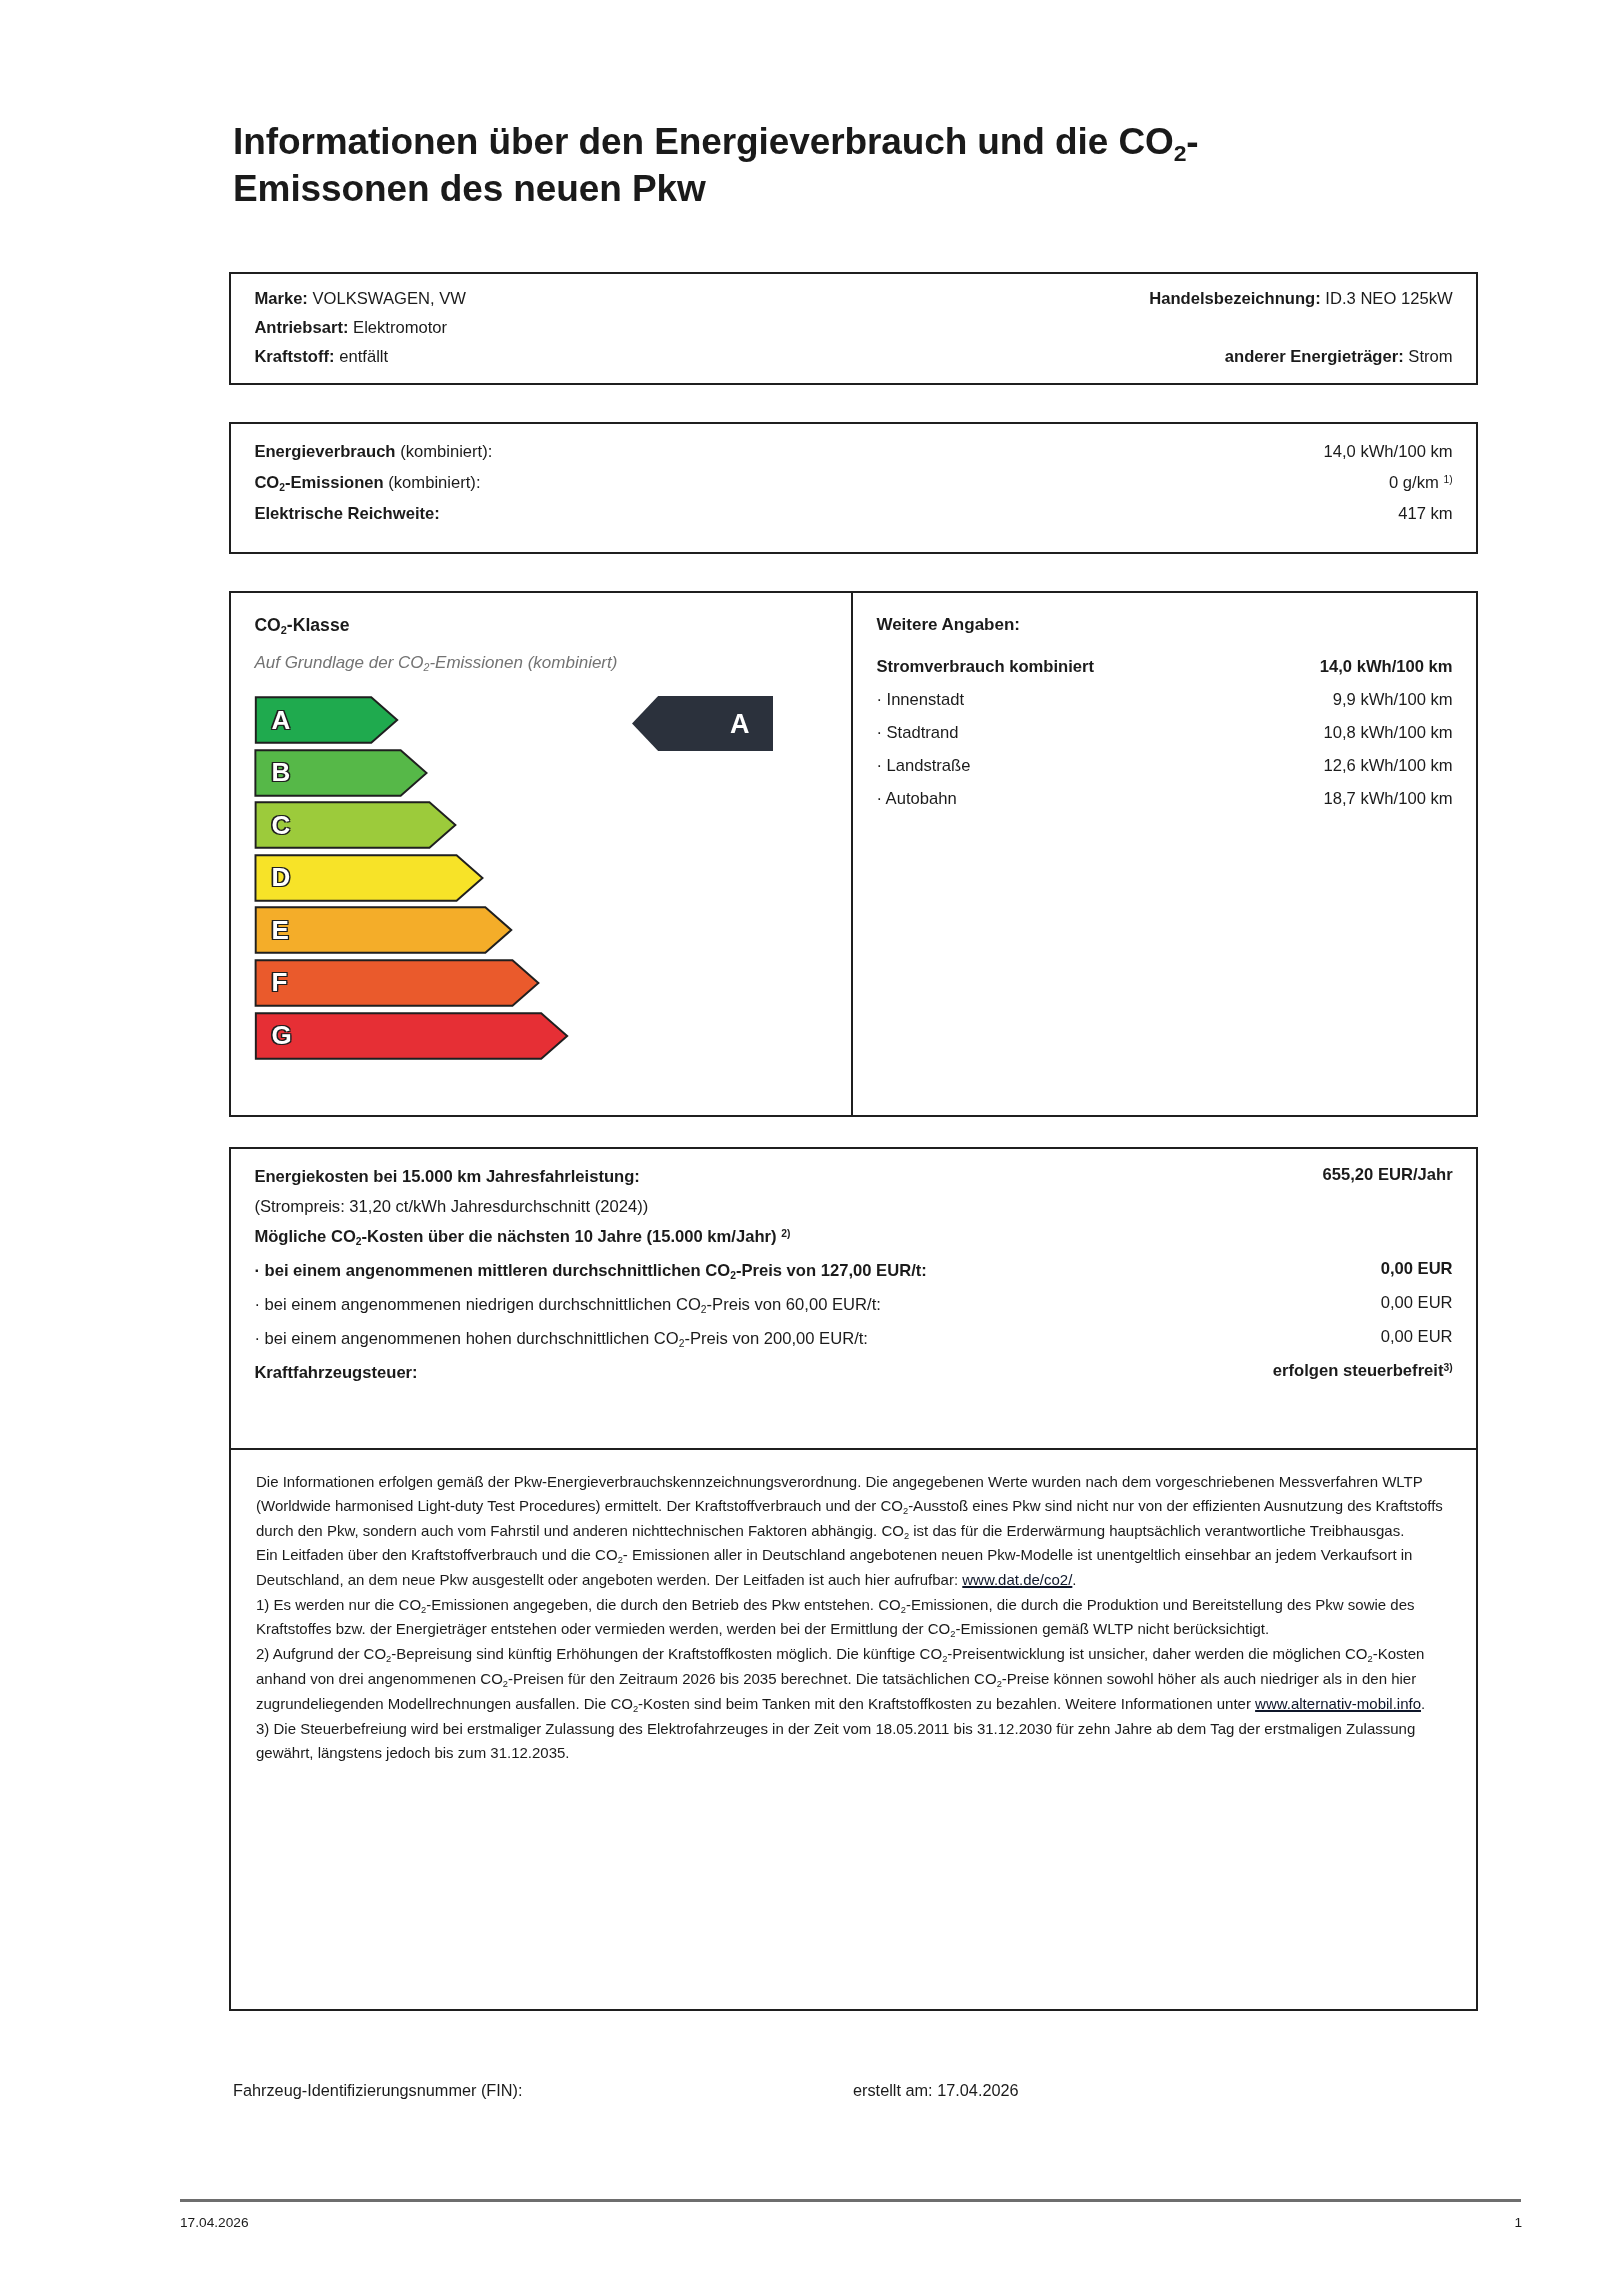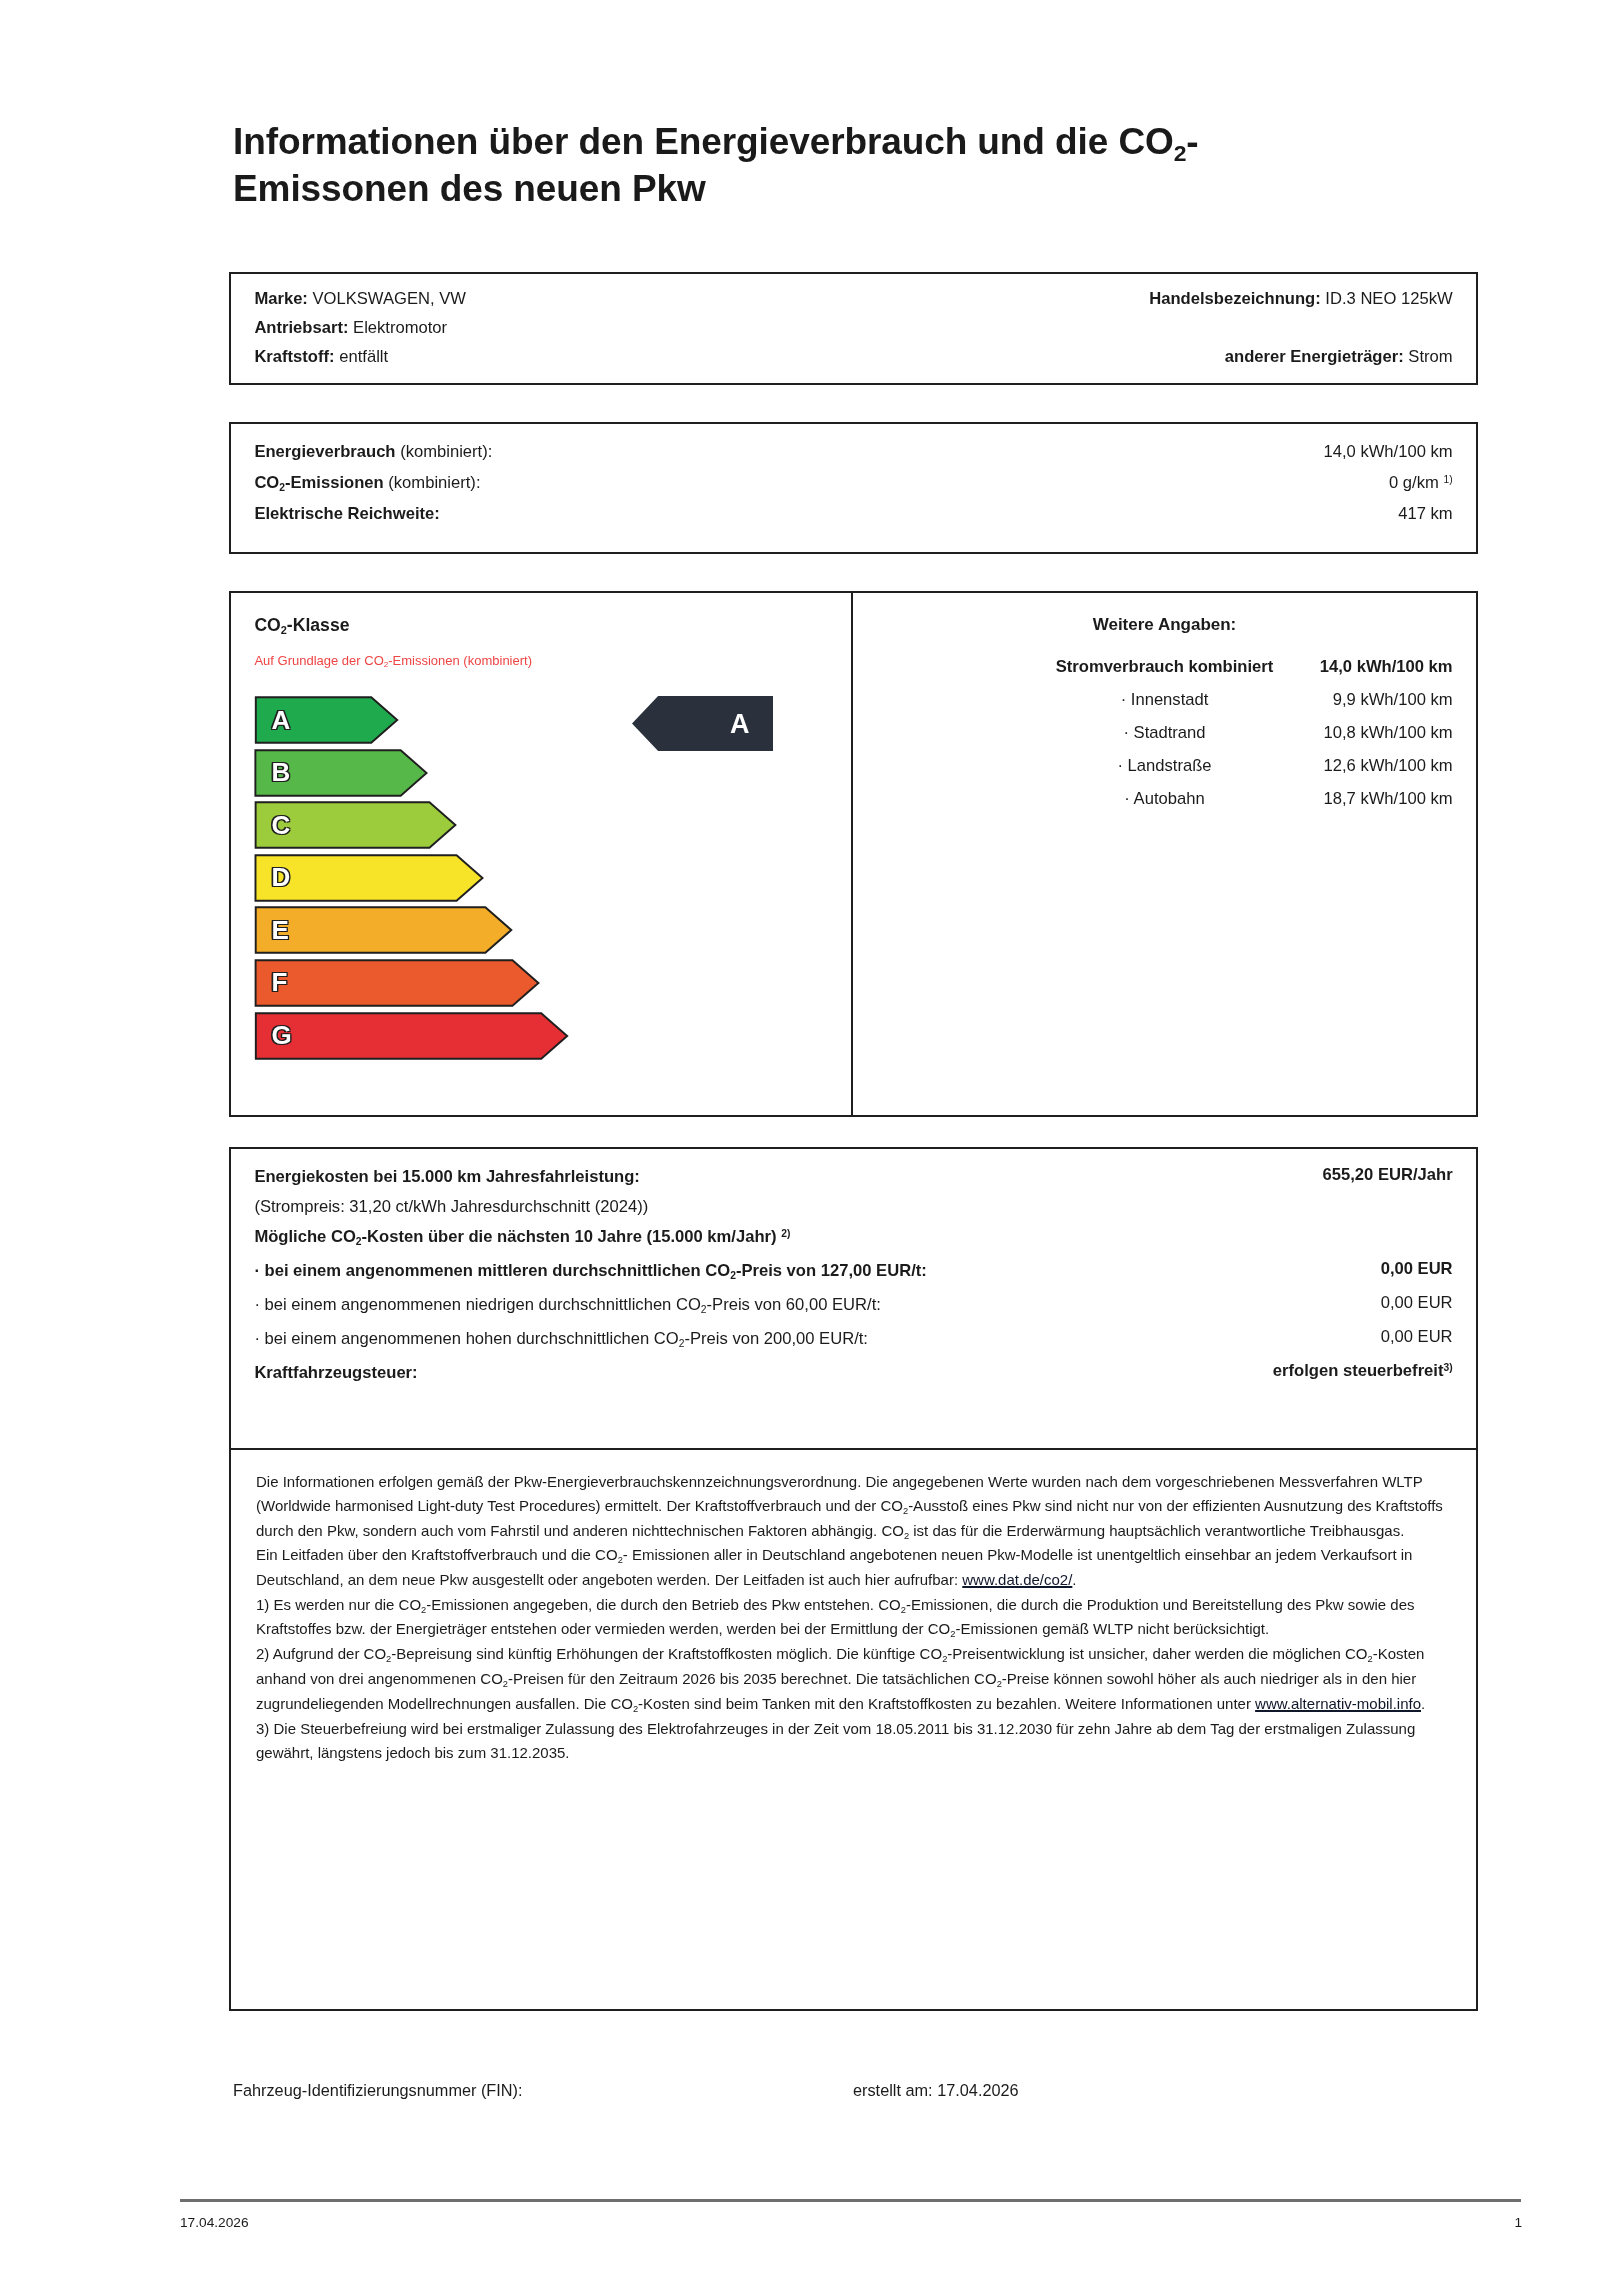--- a/index.html
+++ b/index.html
@@ -36,24 +36,24 @@
 
   
   #box-consumption{top:422px;height:132px;}
   #box-consumption .inner{position:relative;padding:19.5px 23.4px 0 23.4px;}
   #box-consumption .line{position:relative;height:31px;}
 
   
   #box-class{top:591px;height:526px;}
   #box-class .split{display:flex;height:100%;}
   #box-class .left{width:620px;box-sizing:border-box;padding:22px 0 0 23.4px;position:relative;}
-  #box-class .right{flex:1;box-sizing:border-box;border-left:2.6px solid #1f1f1f;padding:22px 23.4px 0 23.4px;position:relative;text-align:center;}
+  #box-class .right{flex:1;box-sizing:border-box;border-left:2.6px solid #1f1f1f;padding:22px 23.4px 0 23.4px;position:relative;}
 
   .class-head{font-size:17.6px;font-weight:bold;}
-  .class-sub{font-size:13px;margin-top:17px;color:#ef4444;}
+  .class-sub{font-size:17px;margin-top:17px;color:#737373;font-style:italic;}
 
   
   .ladder{position:absolute;left:23.4px;top:103px;}
   .arrow{
     position:relative;height:48px;margin-bottom:4.6px;
     display:flex;align-items:center;
   }
   .arrow svg{position:absolute;left:0;top:0;}
   .arrow .letter{
     position:relative;z-index:2;margin-left:17px;

